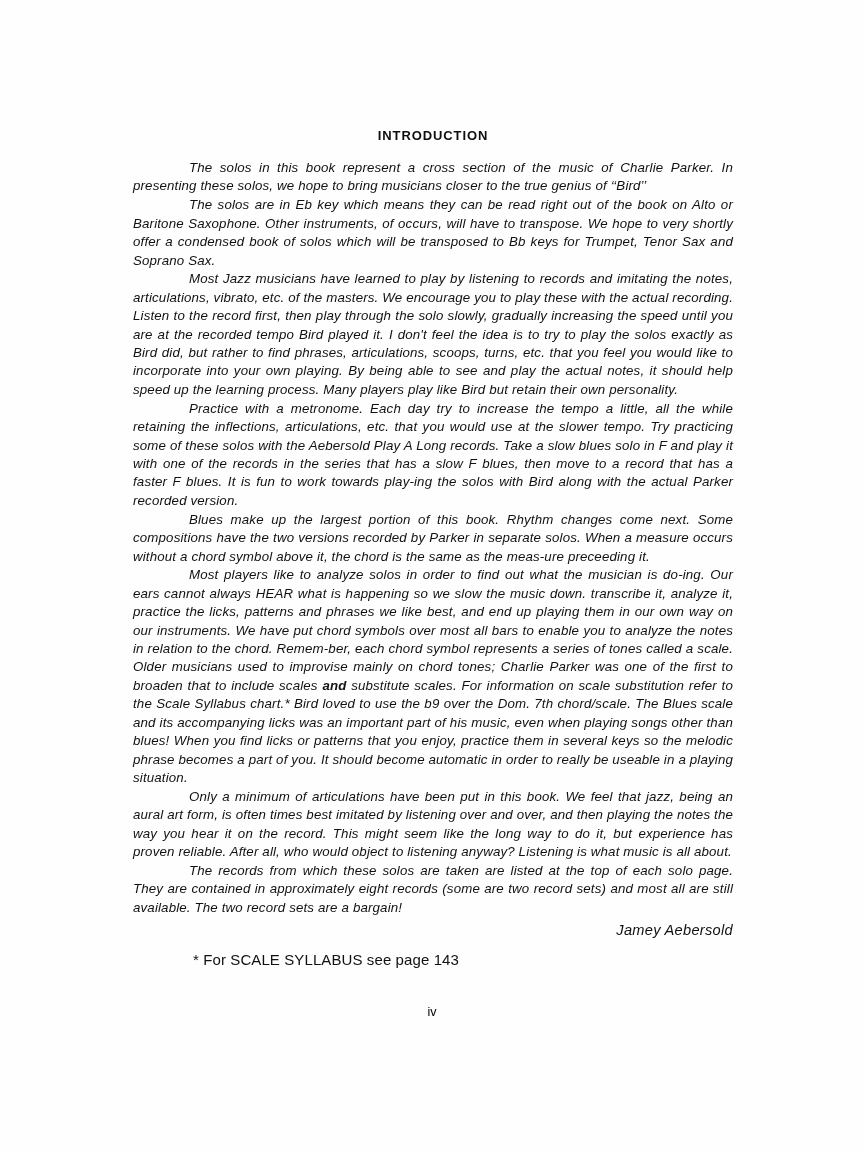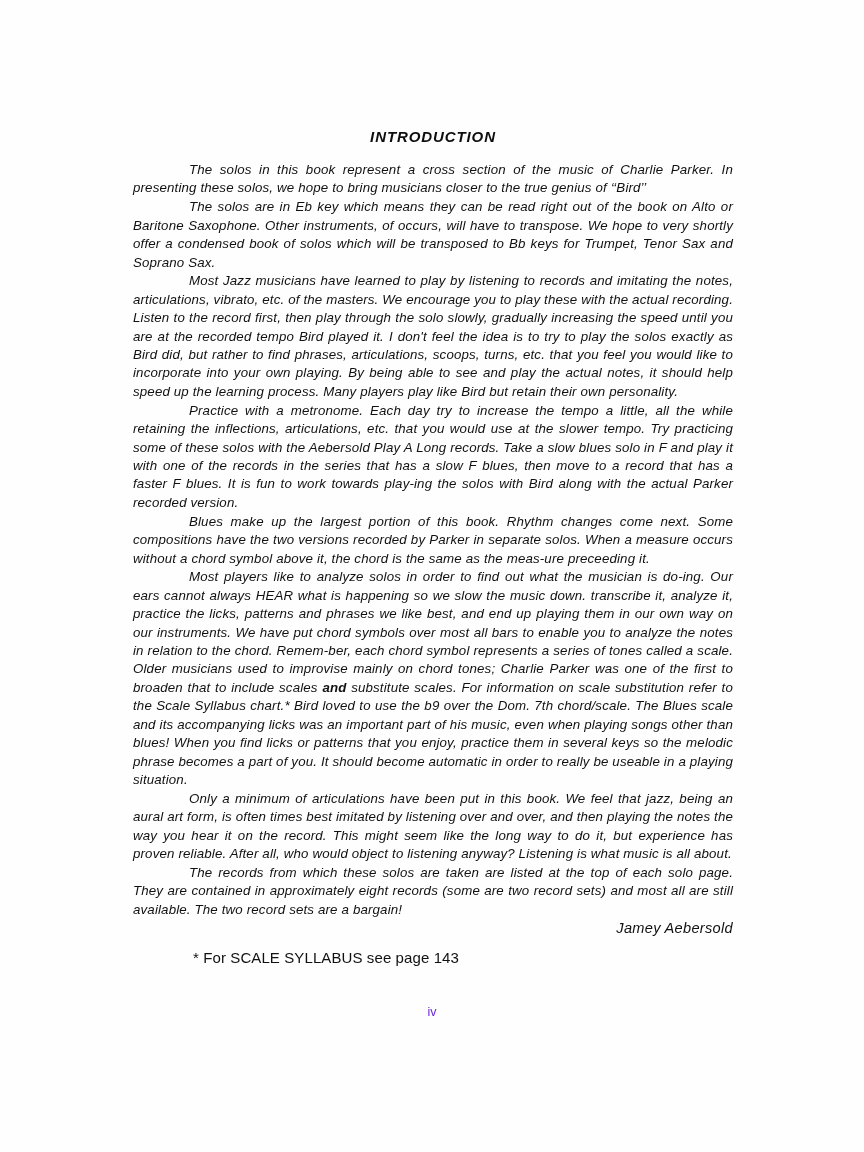--- a/index.html
+++ b/index.html
@@ -23,65 +23,65 @@
     height: 1152px;
     background: #fefefe;
   }
   .content {
     position: absolute;
     left: 133px;
     top: 128px;
     width: 600px;
   }
   .doc-title {
-    font-size: 15px;
+    font-size: 13px;
     font-weight: bold;
     letter-spacing: 0.9px;
     text-align: center;
     margin: 0 0 16px 0;
     color: #0e0e0e;
-    font-style: italic;
   }
   .para {
     font-size: 13.3px;
     line-height: 18.4px;
     text-align: justify;
     text-justify: inter-word;
     margin: 0 0 0.5px 0;
     text-indent: 56px;
     letter-spacing: 0.15px;
     color: #111111;
     hyphens: manual;
     font-style: italic;
   }
   .para b {
     font-weight: bold;
   }
   .signature {
+    margin-top: 5px;
     font-size: 14.6px;
     font-style: italic;
     text-align: right;
     letter-spacing: 0.3px;
     color: #111111;
   }
   .footnote {
     margin-top: 13px;
     margin-left: 60px;
     font-size: 15px;
     letter-spacing: 0.1px;
     color: #111111;
   }
   .page-number {
     position: absolute;
     left: 0;
     top: 1005px;
     width: 864px;
     text-align: center;
     font-size: 12.5px;
-    color: #6d28d9;
+    color: #000000;
   }
 </style>
 </head>
 <body>
 
 <div class="page">
   <div class="content">
 
     <h1 class="doc-title">INTRODUCTION</h1>
 

